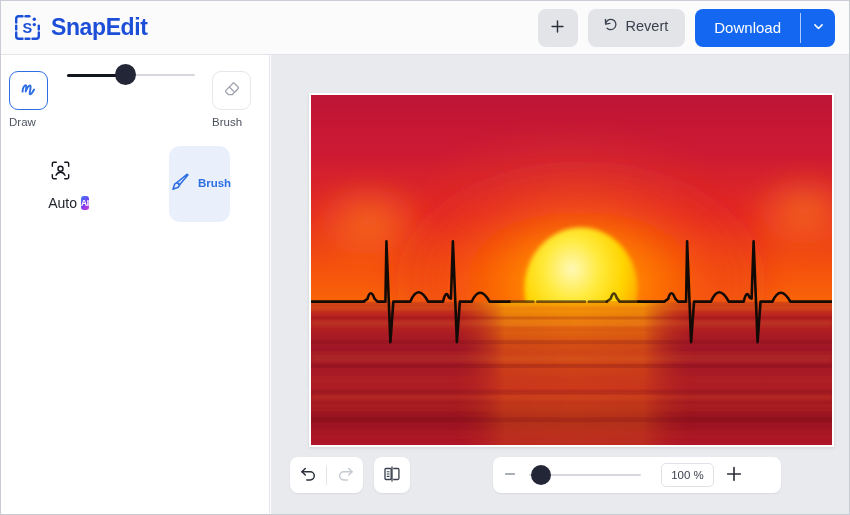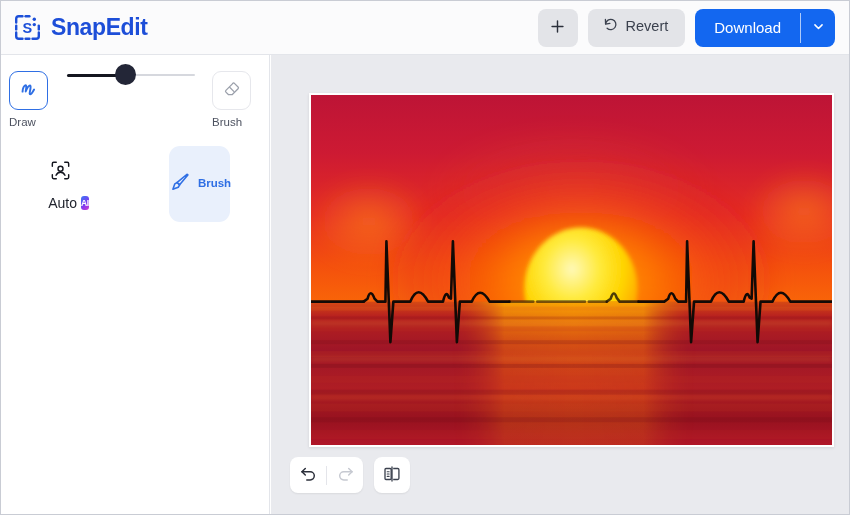--- a/index.html
+++ b/index.html
@@ -603,16 +603,42 @@
       <span>
         <svg viewBox="0 0 24 24" width="20" height="20">
           <rect x="3.6" y="5.4" width="7.4" height="13.2" rx="1.2" fill="none" stroke="#3b414e" stroke-width="1.6"></rect>
           <path d="M6.2 9.2 H8.6 M6.2 12 H8.6 M6.2 14.8 H8.6" stroke="#3b414e" stroke-width="1.3" stroke-linecap="round"></path>
           <path d="M12 3.6 V20.4" stroke="#3b414e" stroke-width="1.6" stroke-linecap="round"></path>
           <path d="M13.4 5.4 H18.9 A1.4 1.4 0 0 1 20.3 6.8 V17.2 A1.4 1.4 0 0 1 18.9 18.6 H13.4" fill="none" stroke="#3b414e" stroke-width="1.6" stroke-linejoin="round"></path>
         </svg>
       </span>
     </button>
 
+    <div class="zoom-bar">
+
+      <button class="zoom-minus">
+        <span>
+          <svg viewBox="0 0 20 20" width="16" height="16">
+            <path d="M4.4 10 H15.6" stroke="#8f949f" stroke-width="1.6" stroke-linecap="round"></path>
+          </svg>
+        </span>
+      </button>
+
+      <div class="zoom-slider">
+        <div class="zs-track"></div>
+        <div class="zs-thumb"></div>
+      </div>
+
+      <div class="zoom-value">100 %</div>
+
+      <button class="zoom-plus">
+        <span>
+          <svg viewBox="0 0 22 22" width="20" height="20">
+            <path d="M11 4.0 V18.0 M4.0 11 H18.0" stroke="#2b2f3a" stroke-width="1.8" stroke-linecap="round" fill="none"></path>
+          </svg>
+        </span>
+      </button>
+
+    </div>
 
   </div>
 
 </div>
 
 </body></html>

